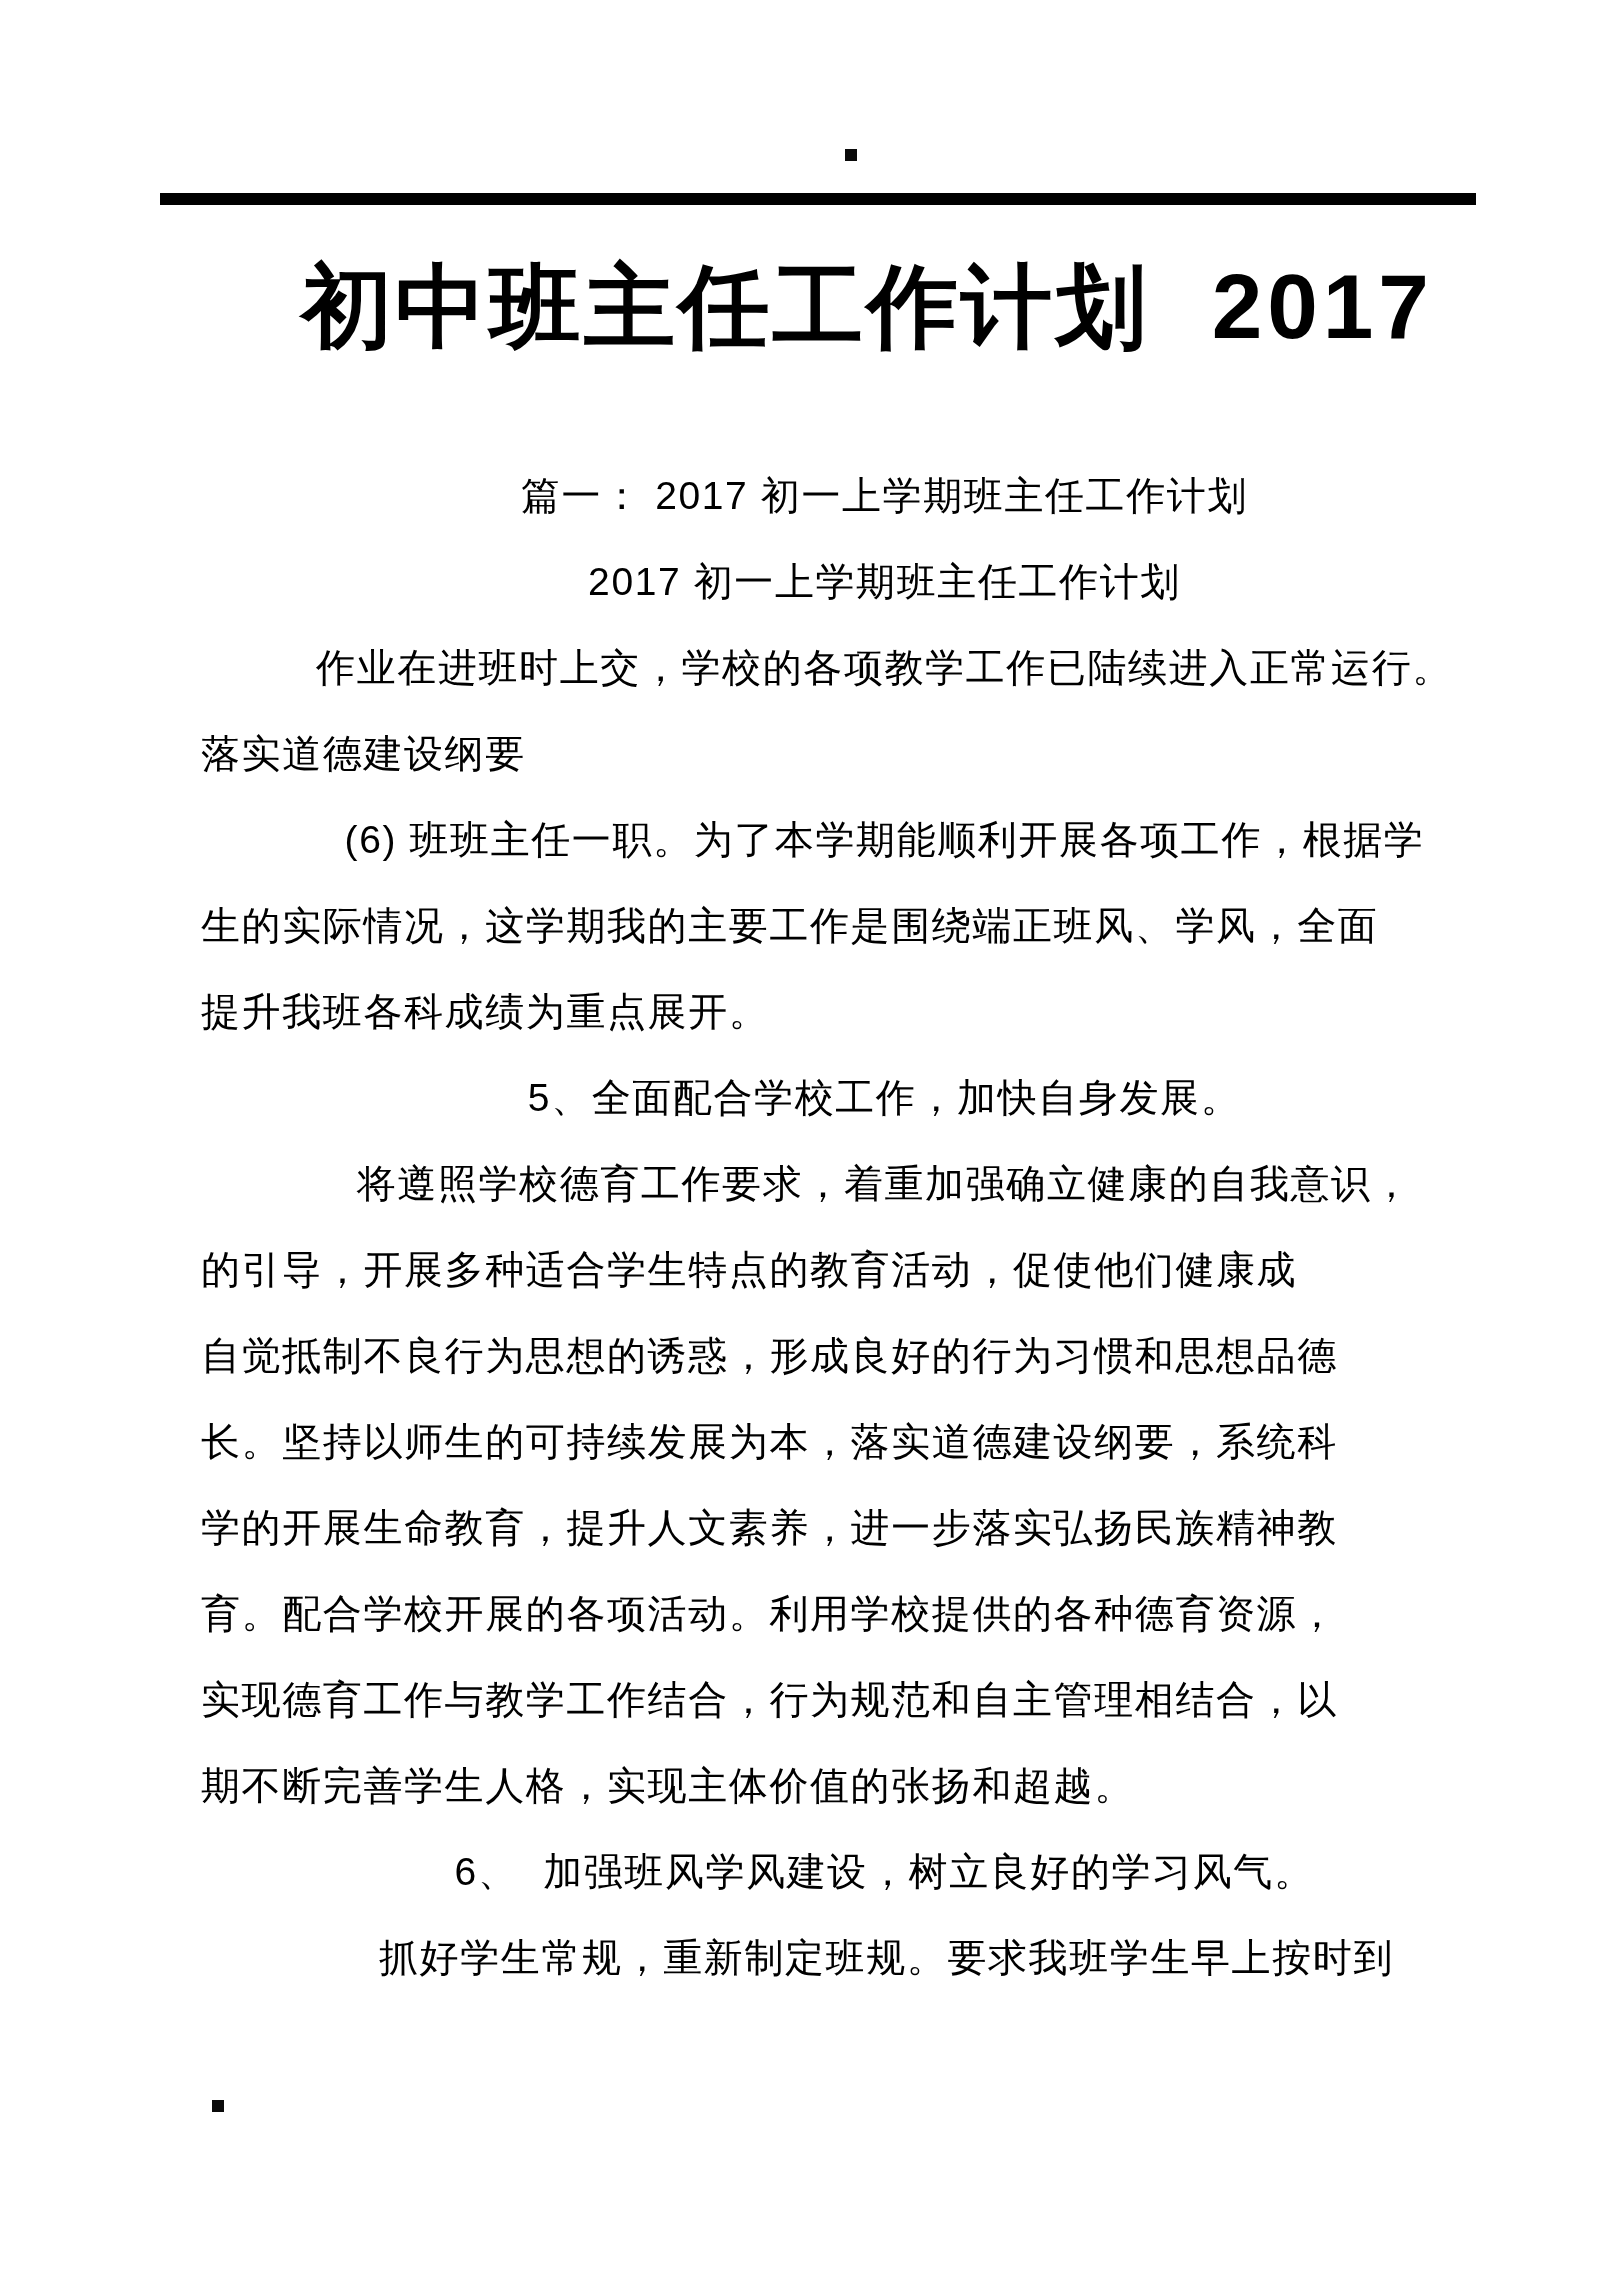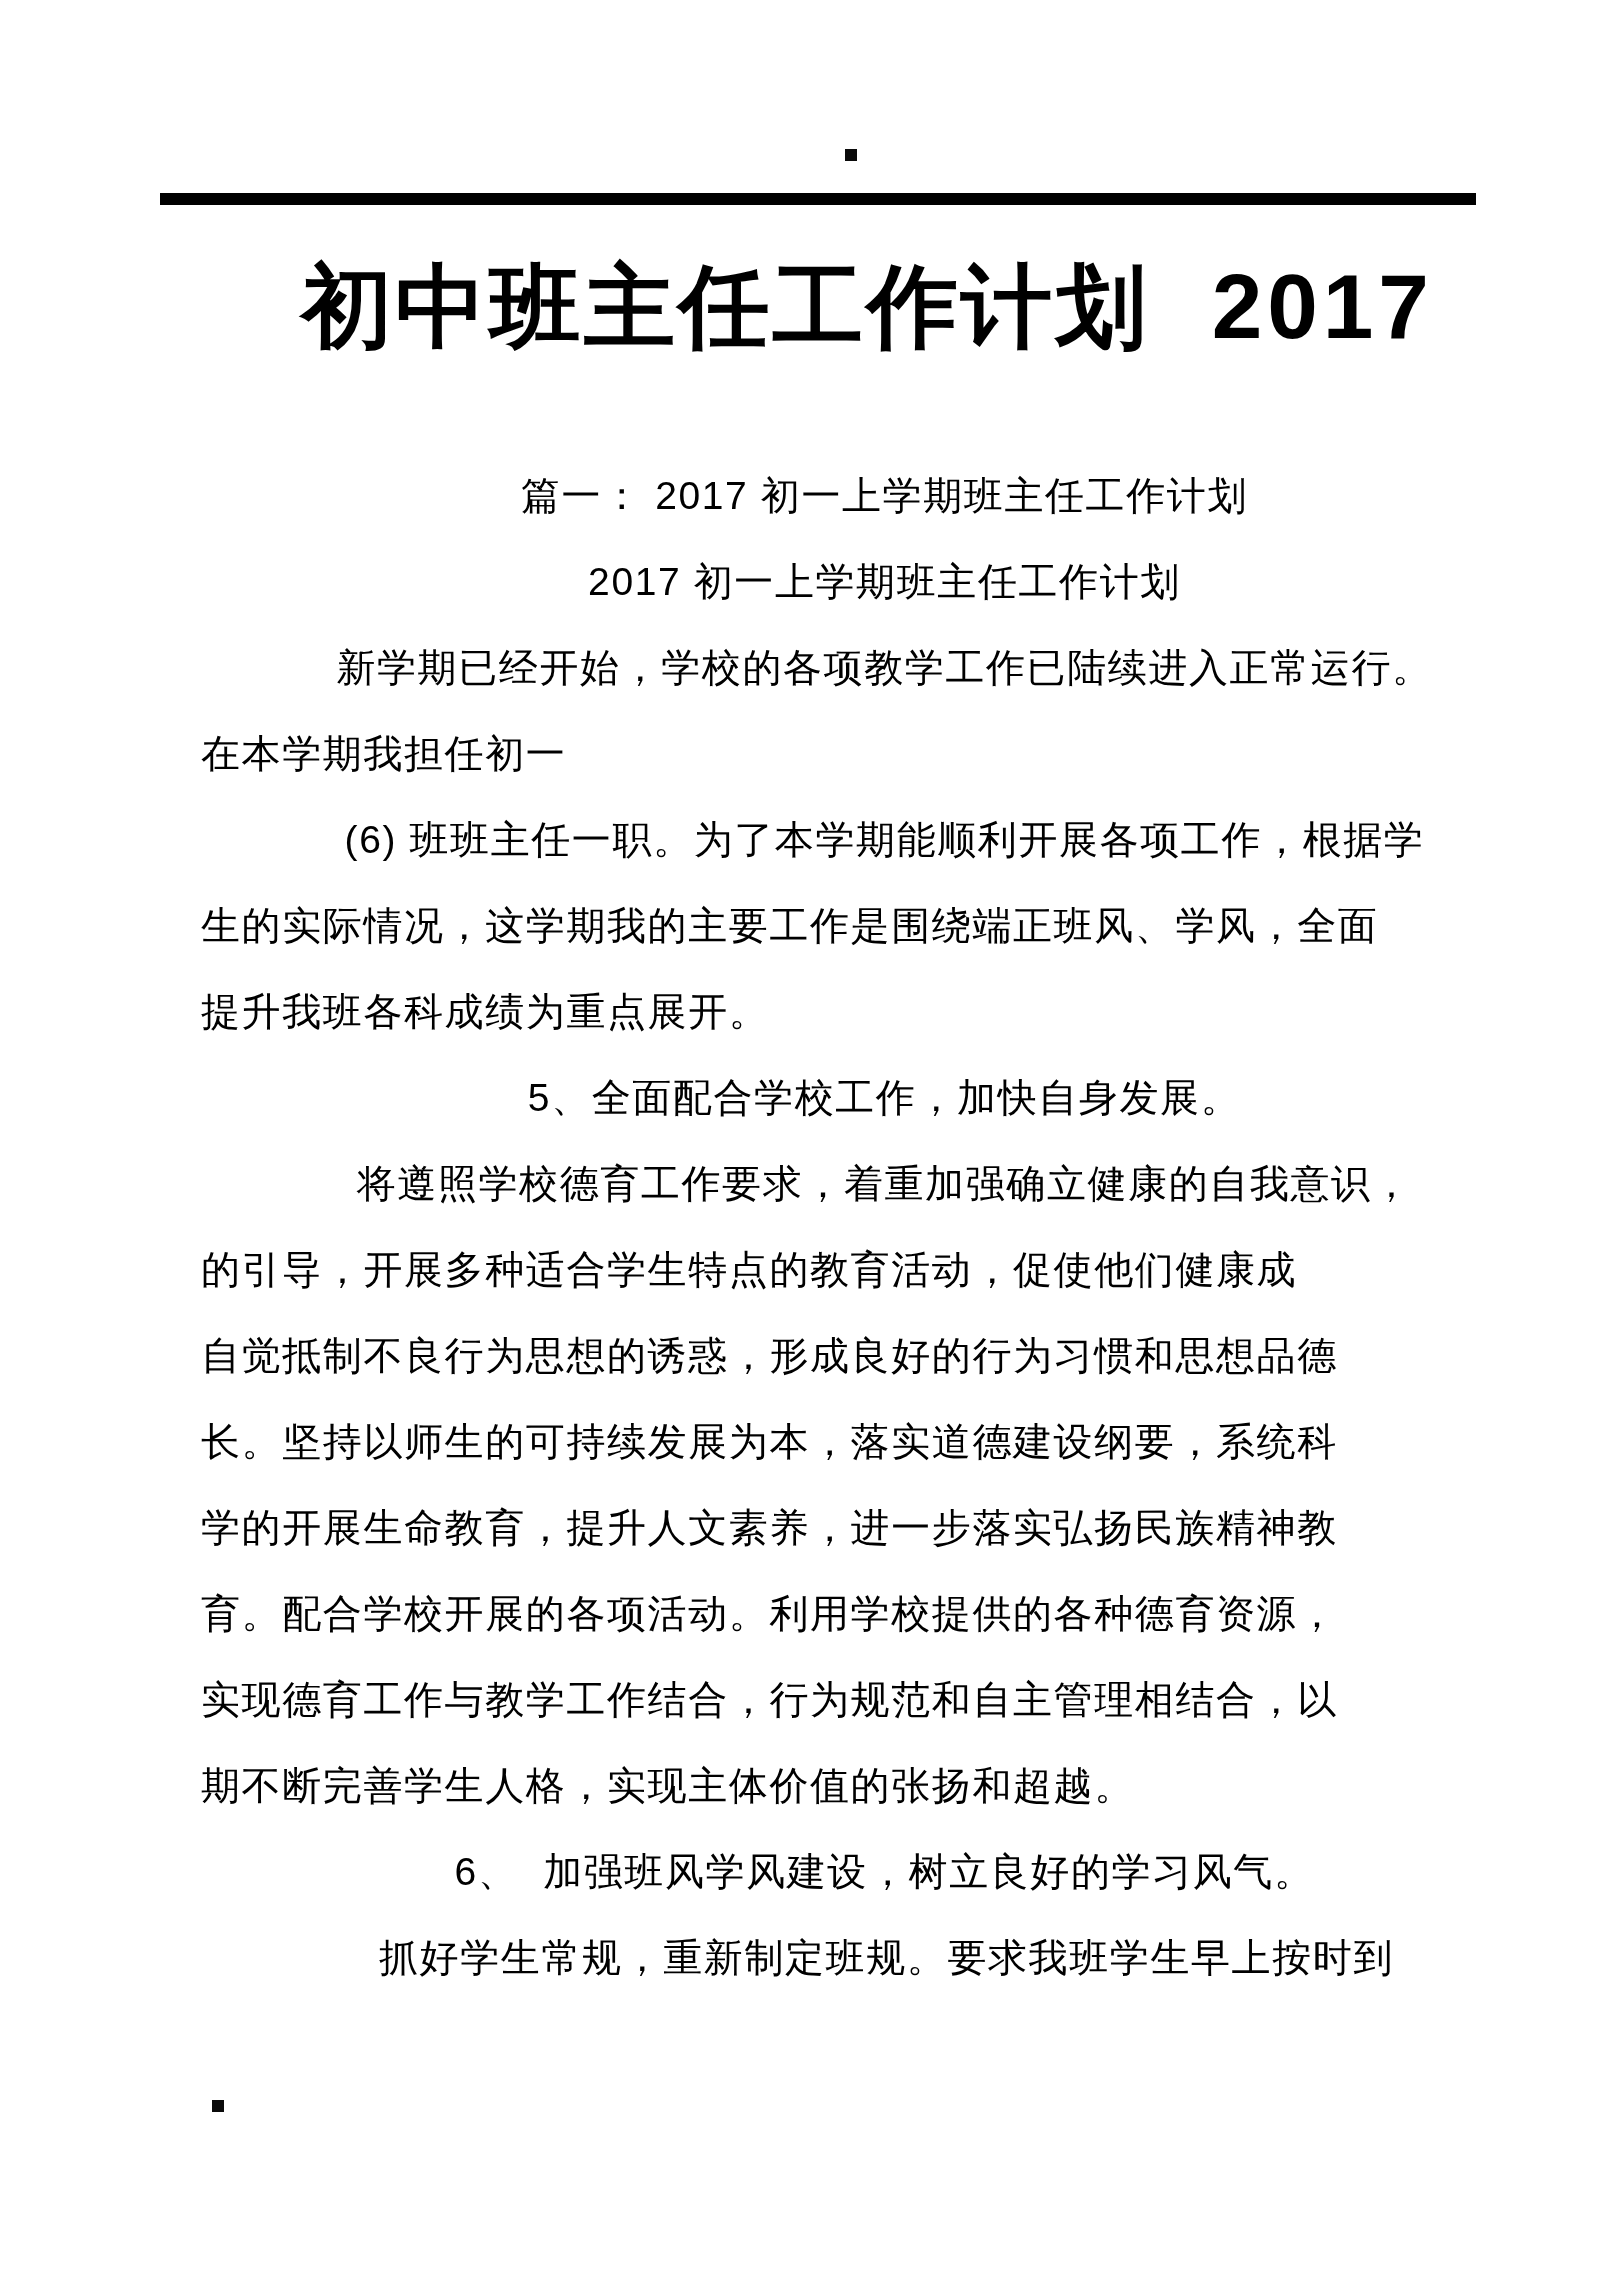--- a/index.html
+++ b/index.html
@@ -62,22 +62,22 @@
 
   <span class="scan-dot top"></span>
 
   <div class="page-rule"></div>
 
   <h1 class="doc-title"><span>初中班主任工作计划</span><span class="year">2017</span></h1>
 
   <div class="body-text">
     <div class="line ind1">篇一： 2017 初一上学期班主任工作计划</div>
     <div class="line ind1">2017 初一上学期班主任工作计划</div>
-    <div class="line ind1">新学期已经开始，学校的各项教学工作已陆续进入正常运行。</div>
-    <div class="line ind0">在本学期我担任初一</div>
+    <div class="line ind1">作业在进班时上交，学校的各项教学工作已陆续进入正常运行。</div>
+    <div class="line ind0">落实道德建设纲要</div>
     <div class="line ind1">(6) 班班主任一职。为了本学期能顺利开展各项工作，根据学</div>
     <div class="line ind0">生的实际情况，这学期我的主要工作是围绕端正班风、学风，全面</div>
     <div class="line ind0">提升我班各科成绩为重点展开。</div>
     <div class="line ind1">5、全面配合学校工作，加快自身发展。</div>
     <div class="line ind1">将遵照学校德育工作要求，着重加强确立健康的自我意识，</div>
     <div class="line ind0">的引导，开展多种适合学生特点的教育活动，促使他们健康成</div>
     <div class="line ind0">自觉抵制不良行为思想的诱惑，形成良好的行为习惯和思想品德</div>
     <div class="line ind0">长。坚持以师生的可持续发展为本，落实道德建设纲要，系统科</div>
     <div class="line ind0">学的开展生命教育，提升人文素养，进一步落实弘扬民族精神教</div>
     <div class="line ind0">育。配合学校开展的各项活动。利用学校提供的各种德育资源，</div>

